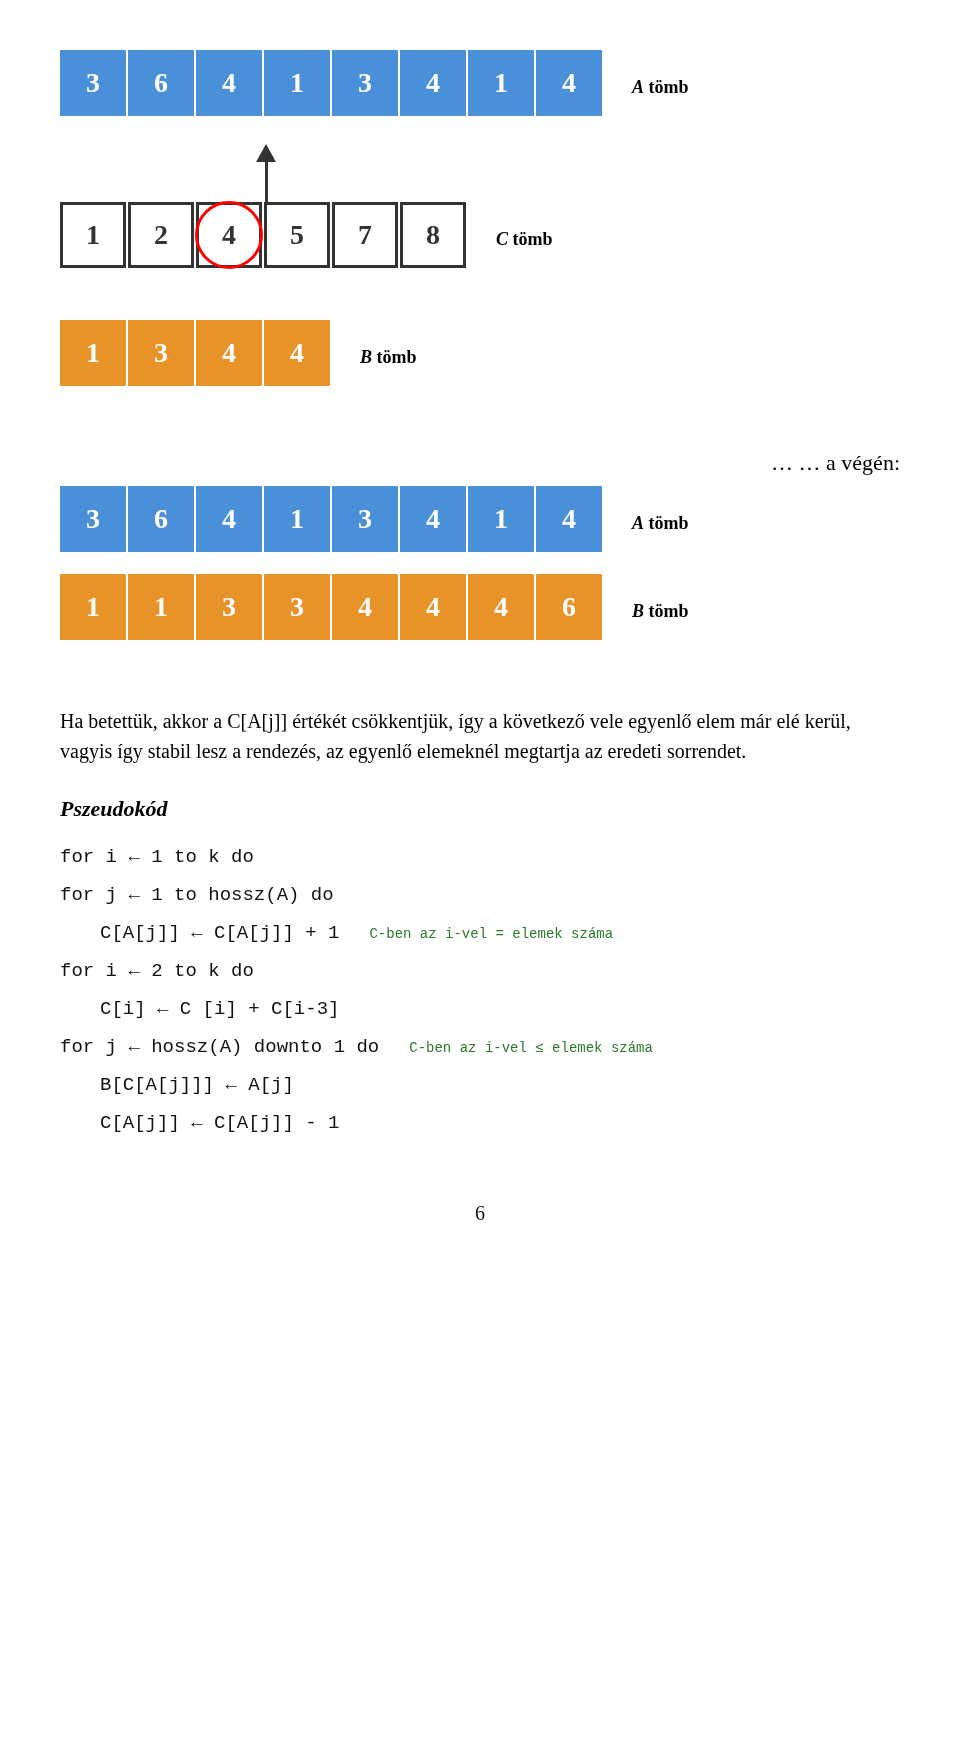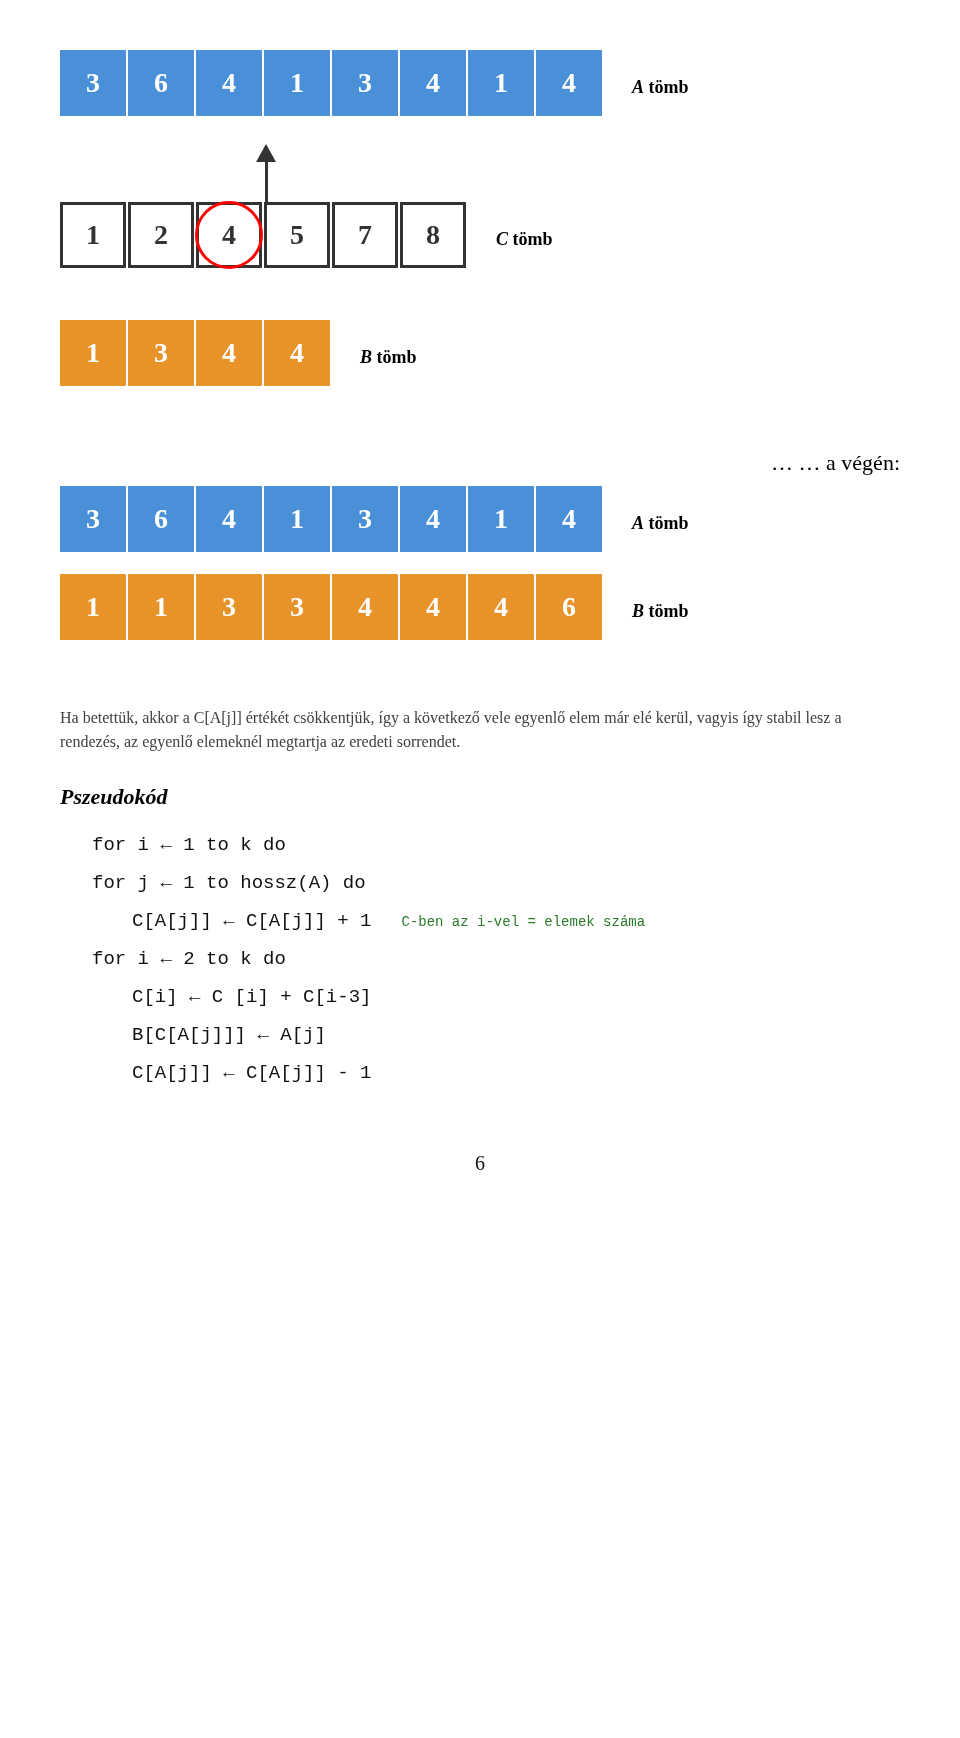--- a/index.html
+++ b/index.html
@@ -82,43 +82,42 @@
       right: -4px;
       bottom: -4px;
       border: 3px solid red;
       border-radius: 50%;
     }
 
     
     .text-section {
       margin-top: 20px;
       margin-bottom: 10px;
-      font-size: 16px;
+      font-size: 20px;
       line-height: 1.5;
-      color: #404040;
+      color: #000000;
     }
 
     
     .pseudo-title {
       font-size: 22px;
       font-weight: bold;
       margin-top: 30px;
       margin-bottom: 16px;
       font-style: italic;
     }
     .pseudo-block {
       font-family: 'Courier New', monospace;
       font-size: 19px;
       line-height: 2;
       color: #111;
     }
     .pseudo-line {
       display: flex;
       align-items: baseline;
-      margin-left: 32px;
     }
     .pseudo-line .code {
       white-space: pre;
       display: inline-block;
     }
     .pseudo-line .comment {
       color: #2a7a2a;
       font-family: 'Courier New', monospace;
       font-size: 14px;
       margin-left: 30px;
@@ -265,20 +264,24 @@
   </div>
 
   <div class="pseudo-line">
     <span class="code">for i ← 2 to k do</span>
   </div>
 
   <div class="pseudo-line indent1">
     <span class="code">C[i] ← C [i] + C[i-3]</span>
   </div>
 
+  <div class="pseudo-line">
+    <span class="code">for j ← hossz(A) downto 1 do</span>
+    <span class="comment">C-ben az i-vel ≤ elemek száma</span>
+  </div>
 
   <div class="pseudo-line indent1">
     <span class="code">B[C[A[j]]] ← A[j]</span>
   </div>
 
   <div class="pseudo-line indent1">
     <span class="code">C[A[j]] ← C[A[j]] - 1</span>
   </div>
 
 </div>

